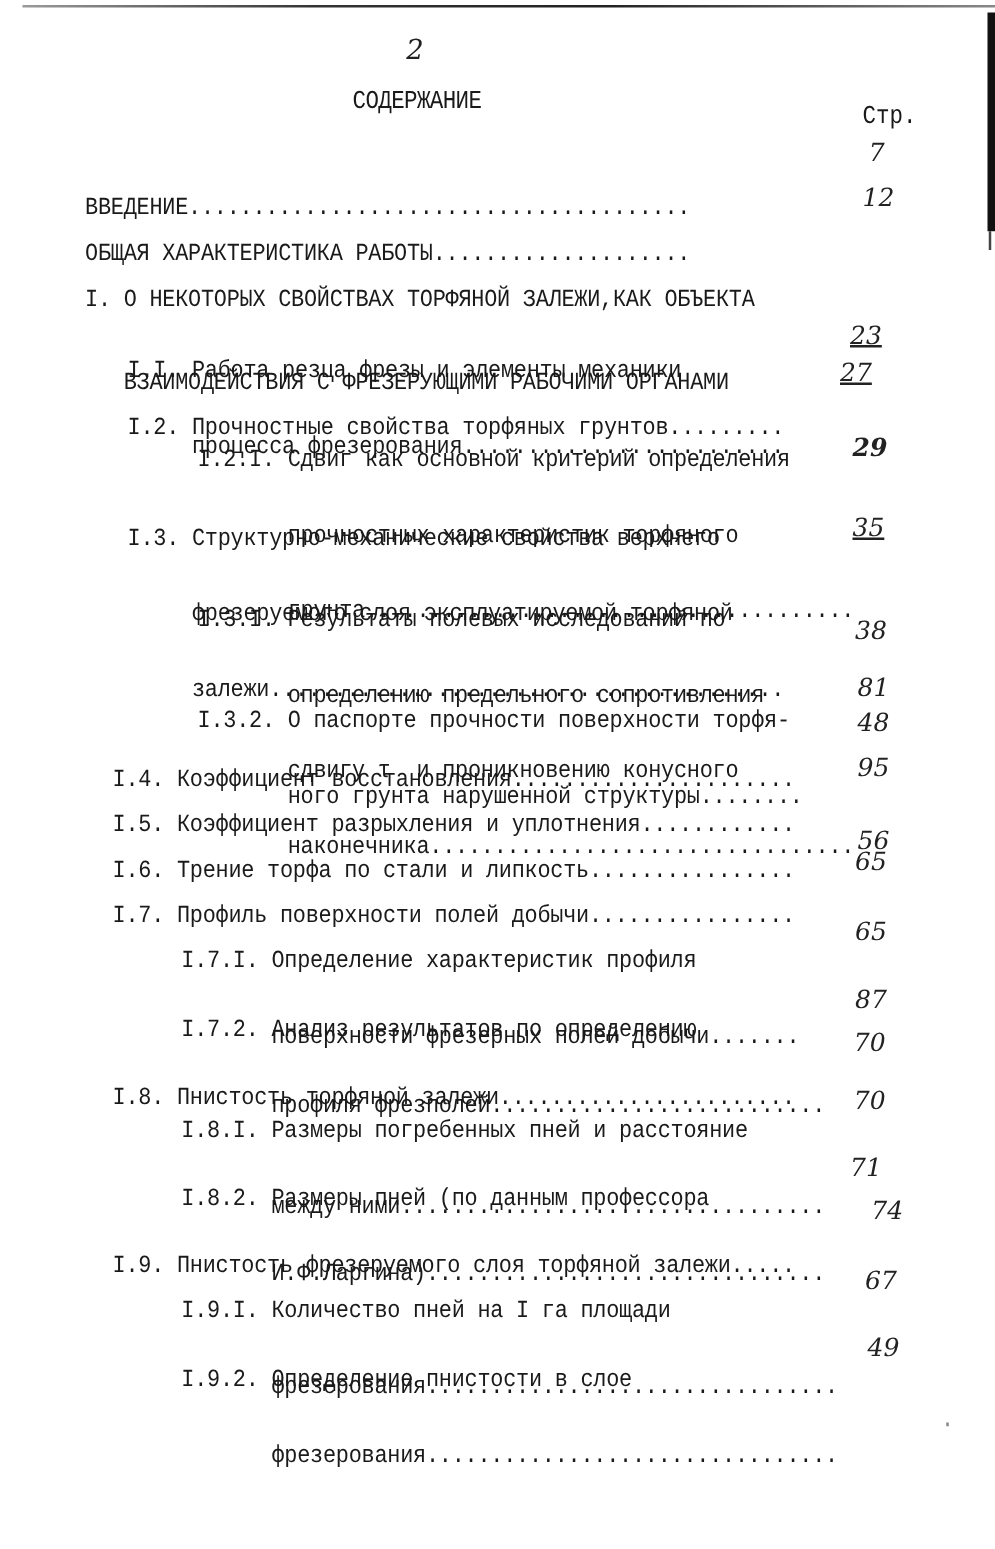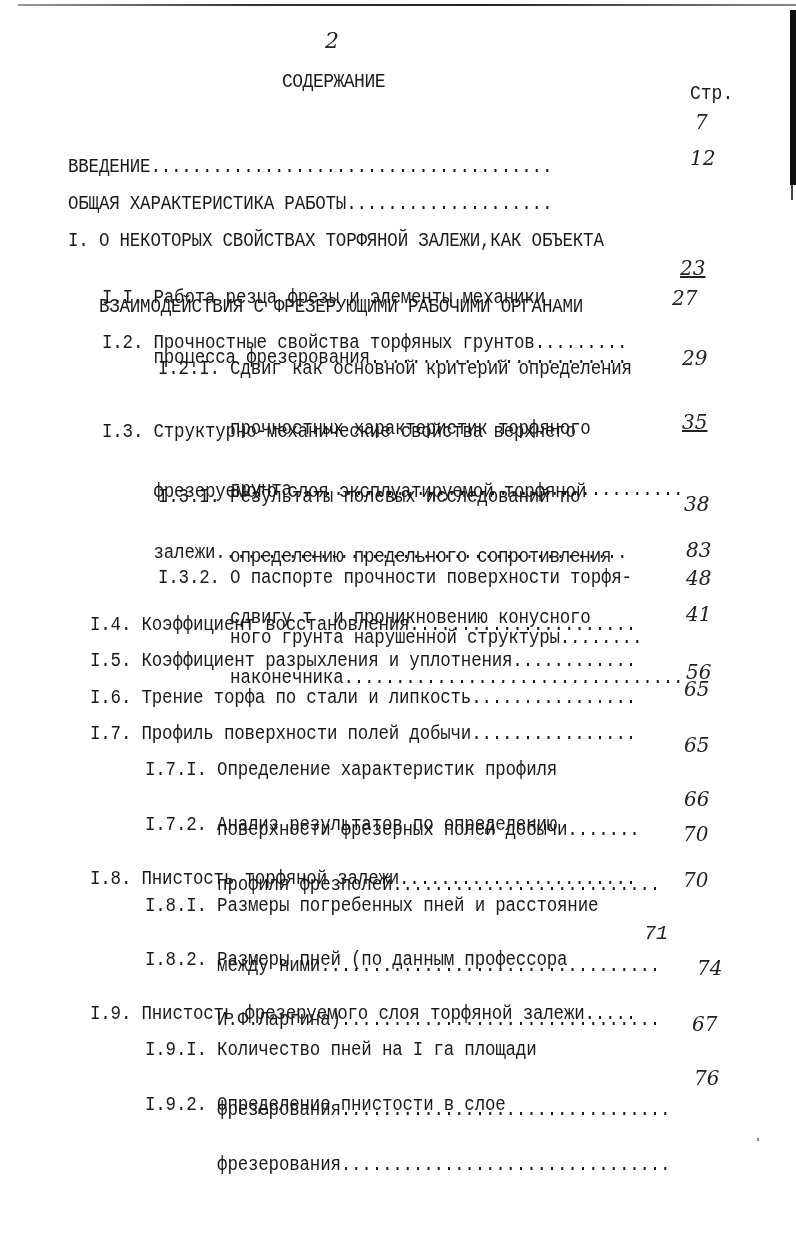--- a/index.html
+++ b/index.html
@@ -116,59 +116,59 @@
 
 <div class="entry" style="left:102px; top:247px;">
   <div>I.I. Работа резца фрезы и элементы механики</div>
   <div>     процесса фрезерования.........................</div>
 </div>
 <div class="pg" style="left:680px; top:256px;text-decoration:underline;">23</div>
 
 <div class="entry" style="left:102px; top:292px;">
   <div>I.2. Прочностные свойства торфяных грунтов.........</div>
 </div>
-<div class="pg" style="left:672px; top:286px;">27</div>
+<div class="pg" style="left:672px; top:286px;text-decoration:underline;">27</div>
 
 <div class="entry" style="left:158px; top:318px;">
   <div>I.2.I. Сдвиг как основной критерий определения</div>
   <div>       прочностных характеристик торфяного</div>
   <div>       грунта......................................</div>
 </div>
-<div class="pg" style="left:682px; top:346px;">29</div>
+<div class="pg" style="left:682px; top:346px;font-weight:bold;">29</div>
 
 <div class="entry" style="left:102px; top:381px;">
   <div>I.3. Структурно-механические свойства верхнего</div>
   <div>     фрезеруемого слоя эксплуатируемой торфяной</div>
   <div>     залежи........................................</div>
 </div>
 <div class="pg" style="left:682px; top:410px;text-decoration:underline;">35</div>
 
 <div class="entry" style="left:158px; top:446px;">
   <div>I.3.I. Результаты полевых исследований по</div>
   <div>       определению предельного сопротивления</div>
   <div>       сдвигу τ  и проникновению конусного</div>
   <div>       наконечника.................................</div>
 </div>
 <div class="pg" style="left:684px; top:492px;">38</div>
 
 <div class="entry" style="left:158px; top:527px;">
   <div>I.3.2. О паспорте прочности поверхности торфя-</div>
   <div>       ного грунта нарушенной структуры........</div>
 </div>
-<div class="pg" style="left:686px; top:538px;">83</div>
+<div class="pg" style="left:686px; top:538px;">81</div>
 
 <div class="entry" style="left:90px; top:574px;">
   <div>I.4. Коэффициент восстановления......................</div>
 </div>
 <div class="pg" style="left:686px; top:566px;text-align:center;">48</div>
 
 <div class="entry" style="left:90px; top:610px;">
   <div>I.5. Коэффициент разрыхления и уплотнения............</div>
 </div>
-<div class="pg" style="left:686px; top:602px;">41</div>
+<div class="pg" style="left:686px; top:602px;">95</div>
 
 <div class="entry" style="left:90px; top:647px;">
   <div>I.6. Трение торфа по стали и липкость................</div>
 </div>
 <div class="pg" style="left:686px; top:660px;">56</div>
 
 <div class="entry" style="left:90px; top:683px;">
   <div>I.7. Профиль поверхности полей добычи................</div>
 </div>
 <div class="pg" style="left:684px; top:677px;">65</div>
@@ -176,49 +176,49 @@
 <div class="entry" style="left:145px; top:719px;">
   <div>I.7.I. Определение характеристик профиля</div>
   <div>       поверхности фрезерных полей добычи.......</div>
 </div>
 <div class="pg" style="left:684px; top:733px;">65</div>
 
 <div class="entry" style="left:145px; top:774px;">
   <div>I.7.2. Анализ результатов по определению</div>
   <div>       профиля фрезполей..........................</div>
 </div>
-<div class="pg" style="left:684px; top:787px;">66</div>
+<div class="pg" style="left:684px; top:787px;">87</div>
 
 <div class="entry" style="left:90px; top:828px;">
   <div>I.8. Пнистость торфяной залежи.......................</div>
 </div>
 <div class="pg" style="left:683px; top:822px;">70</div>
 
 <div class="entry" style="left:145px; top:855px;">
   <div>I.8.I. Размеры погребенных пней и расстояние</div>
   <div>       между ними.................................</div>
 </div>
 <div class="pg" style="left:683px; top:868px;">70</div>
 
 <div class="entry" style="left:145px; top:909px;">
   <div>I.8.2. Размеры пней (по данным профессора</div>
   <div>       И.Ф.Ларгина)...............................</div>
 </div>
-<div class="pg" style="left:644px; top:922px;font-family:Liberation Mono, monospace;">71</div>
+<div class="pg" style="left:680px; top:922px;">71</div>
 
 <div class="entry" style="left:90px; top:963px;">
   <div>I.9. Пнистость фрезеруемого слоя торфяной залежи.....</div>
 </div>
 <div class="pg" style="left:697px; top:956px;">74</div>
 
 <div class="entry" style="left:145px; top:999px;">
   <div>I.9.I. Количество пней на I га площади</div>
   <div>       фрезерования................................</div>
 </div>
 <div class="pg" style="left:692px; top:1012px;">67</div>
 
 <div class="entry" style="left:145px; top:1054px;">
   <div>I.9.2. Определение пнистости в слое</div>
   <div>       фрезерования................................</div>
 </div>
-<div class="pg" style="left:694px; top:1066px;">76</div>
+<div class="pg" style="left:694px; top:1066px;">49</div>
 
 <div class="speck" style="left:757px; top:1138px;"></div>
 
 </body></html>

